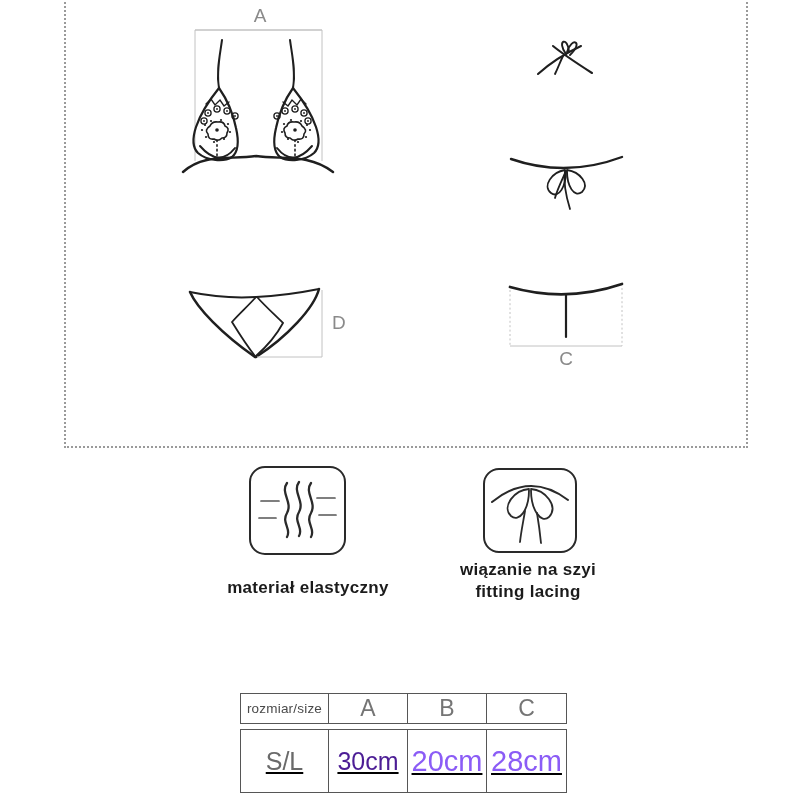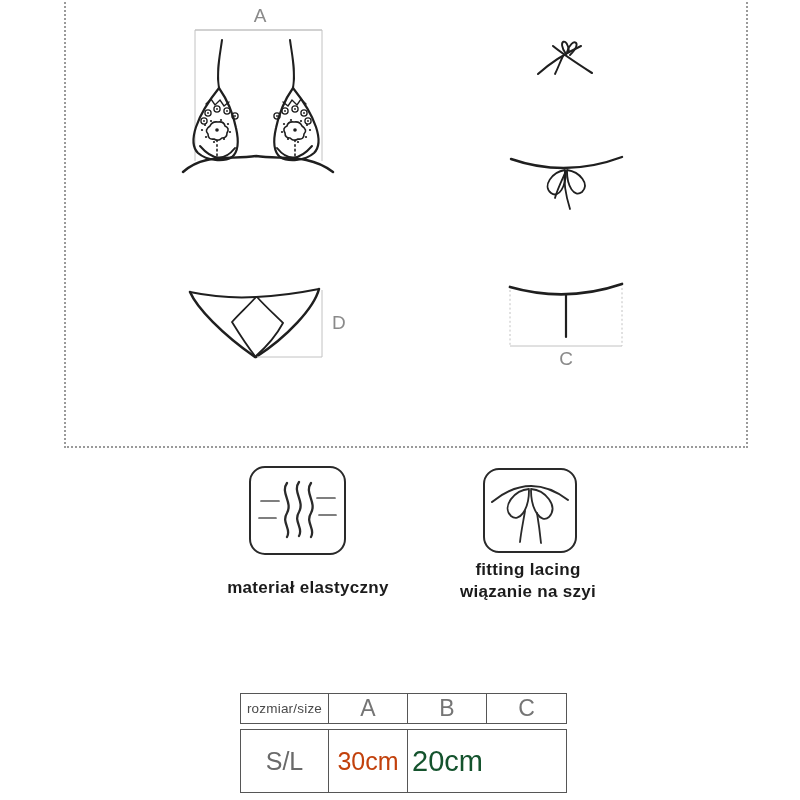--- a/index.html
+++ b/index.html
@@ -33,31 +33,31 @@
   }
   #caption-elastic{left:178px;top:577px;width:260px;}
   #caption-lacing{left:398px;top:559px;width:260px;line-height:22px;}
   
   #size-table{position:absolute;left:240px;top:693px;width:327px;}
   .tbl-row{
     display:grid;grid-template-columns:88px 79px 79px 1fr;
     border:1.5px solid #565656;background:#fff;box-sizing:border-box;
   }
   .tbl-row.header{height:31px;}
-  .tbl-row.data{height:64px;margin-top:5px;}
+  .tbl-row.data{height:64px;margin-top:5px;text-decoration:underline;}
   .cell{
     display:flex;align-items:center;justify-content:center;
     border-right:1.5px solid #565656;overflow:hidden;
   }
   .cell:last-child{border-right:none;}
   .cell.size-key{font-size:13.5px;color:#4a4a4a;letter-spacing:0.2px;}
   .cell.col-letter{font-size:23px;color:#757575;}
   .cell.row-size{font-size:25px;color:#6a6a6a;}
-  .cell.val-a{font-size:25px;color:#c2410c;}
-  .cell.val-b,.cell.val-c{font-size:29px;color:#14532d;}
+  .cell.val-a{font-size:25px;color:#4c1d95;}
+  .cell.val-b,.cell.val-c{font-size:29px;color:#8b5cf6;}
 </style>
 </head>
 <body>
 
 <div id="page">
 
   <div id="dash-box"></div>
 
   <svg id="diagram-svg" viewBox="0 0 684 446">
 
@@ -200,31 +200,32 @@
         <path stroke-width="1.8" d="M40,41 C38,53 36,62 35,72"></path>
         <path stroke-width="1.8" d="M52,43 C54,55 55,63 56,73"></path>
       </g>
     </svg>
   </div>
 
   <div class="caption" id="caption-elastic">
     <div>materiał elastyczny</div>
   </div>
   <div class="caption" id="caption-lacing">
+    <div>wiązanie na szyi</div>
     <div>fitting lacing</div>
-    <div>wiązanie na szyi</div>
   </div>
 
   <div id="size-table">
     <div class="tbl-row header">
       <div class="cell size-key">rozmiar/size</div>
       <div class="cell col-letter">A</div>
       <div class="cell col-letter">B</div>
       <div class="cell col-letter">C</div>
     </div>
     <div class="tbl-row data">
       <div class="cell row-size">S/L</div>
       <div class="cell val-a">30cm</div>
       <div class="cell val-b">20cm</div>
+      <div class="cell val-c">28cm</div>
     </div>
   </div>
 
 </div>
 
 </body></html>

